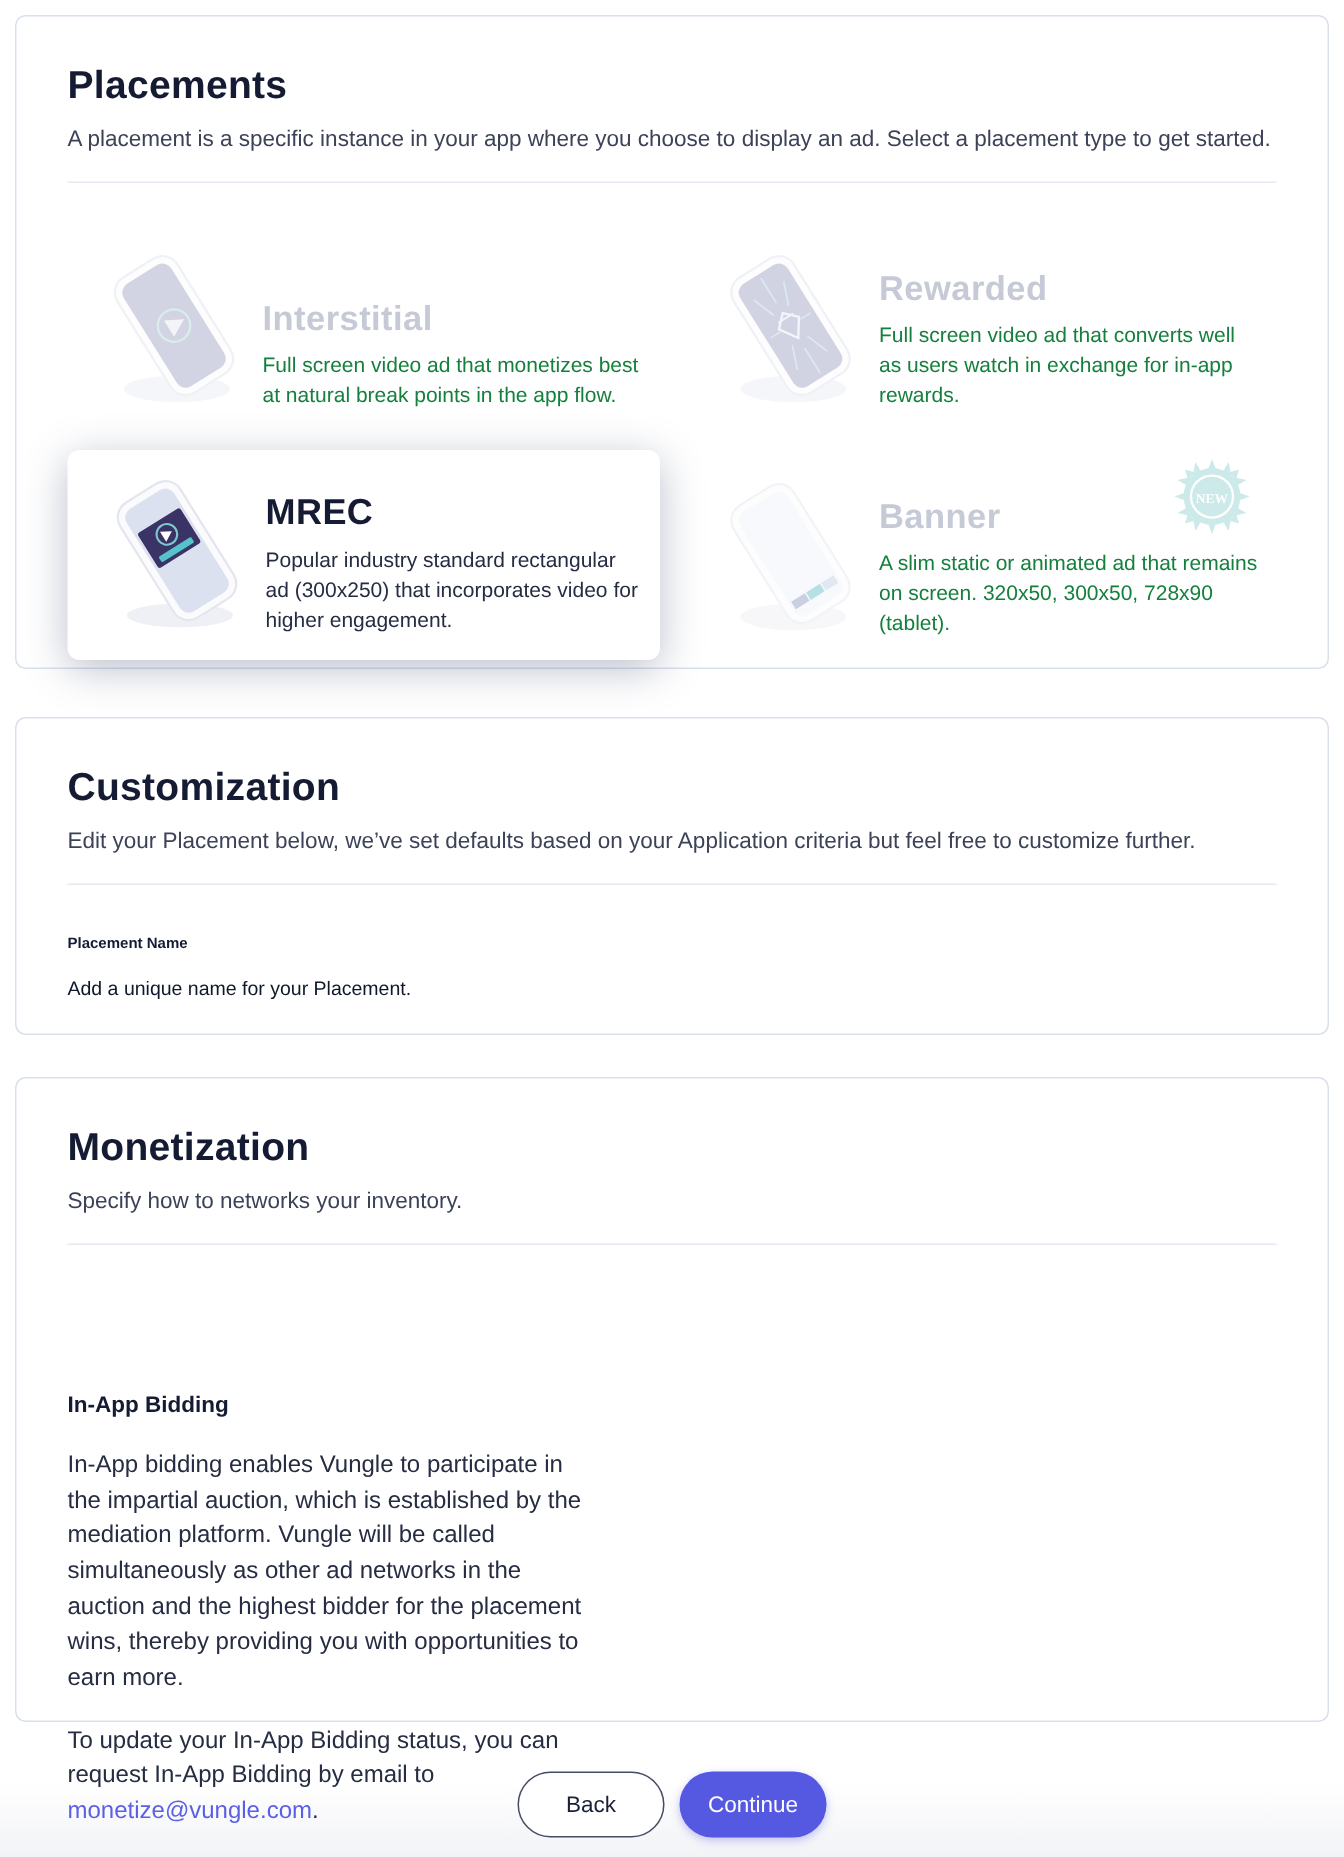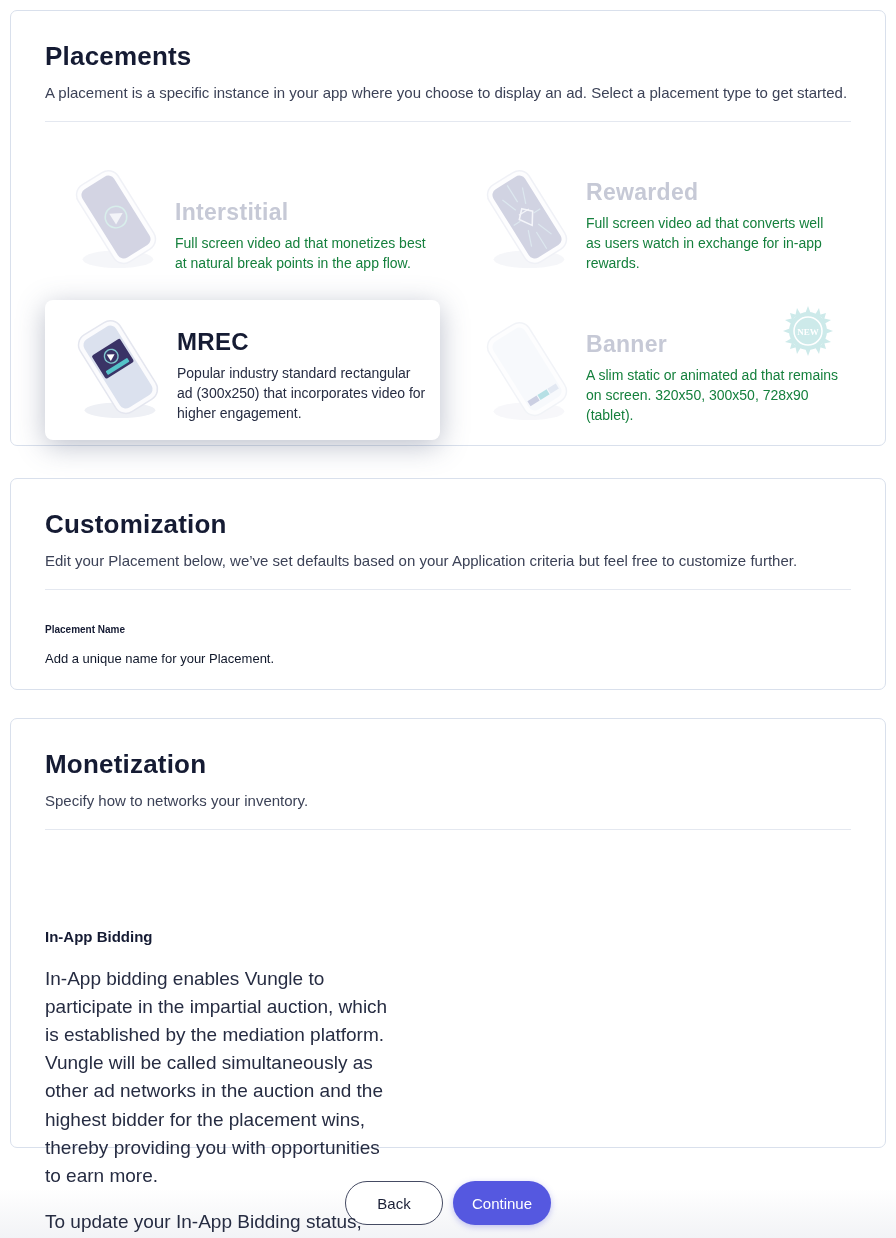--- a/index.html
+++ b/index.html
@@ -74,21 +74,21 @@
   }
   .clear-x {
     position:absolute; right:10px; top:9px; width:18px; height:18px;
     color:#aab7d0; font-size:17px; line-height:18px; text-align:center; cursor:pointer;
   }
 
   
   .bidding-row { display:flex; margin-top:98px;flex-direction:column; }
   .bidding-left { width:352px; }
   .bidding-title { font-size:15px; font-weight:700; color:#151b33; margin-bottom:20px; }
-  .bidding-p { font-size:19px; line-height:1.48; color:#262c42; margin-bottom:18px; }
+  .bidding-p { font-size:16px; line-height:1.48; color:#262c42; margin-bottom:18px; }
   .email-link { color:#5b5fe8; text-decoration:none; cursor:pointer; }
   .bidding-right { display:flex; align-items:center; gap:14px; margin-left:28px; height:20px;justify-content:center; }
   .toggle {
     width:38px; height:19px; border-radius:10px; background:#dfe2ea;
     position:relative; cursor:pointer; flex:0 0 auto;
   }
   .toggle .knob {
     position:absolute; left:1px; top:1px; width:17px; height:17px; border-radius:50%;
     background:#fff; box-shadow:0 1px 3px rgba(60,70,90,.45);
   }

